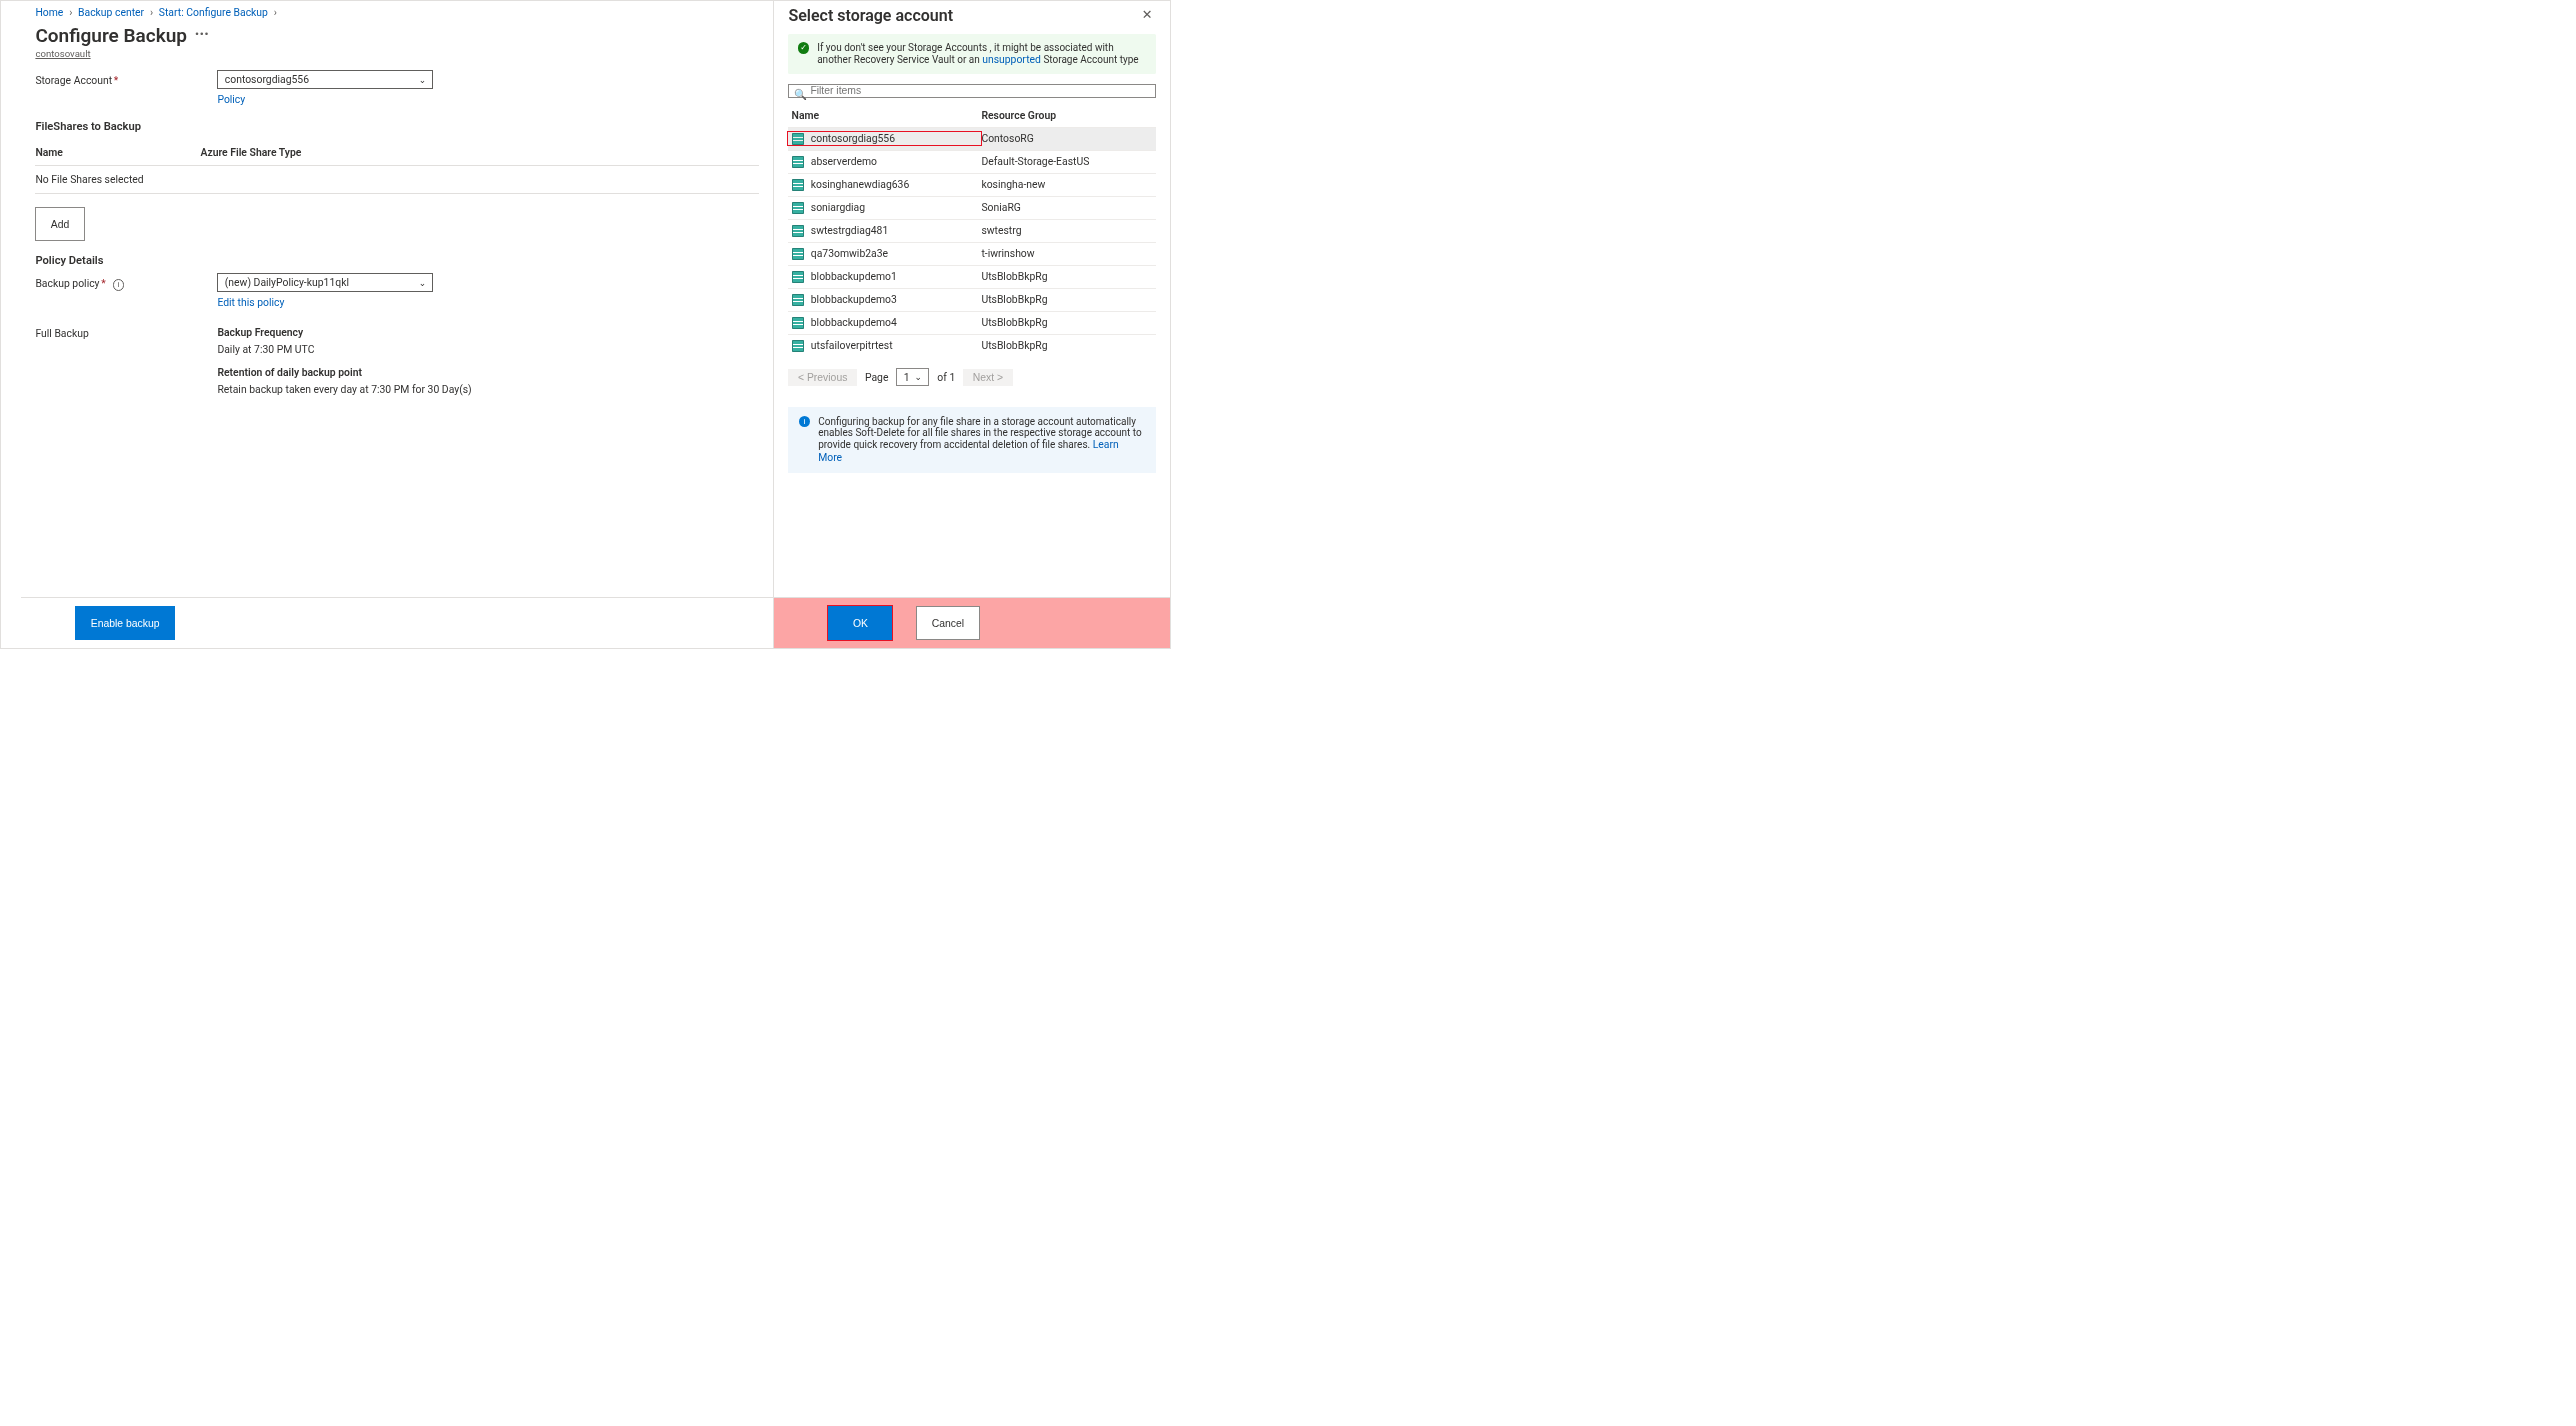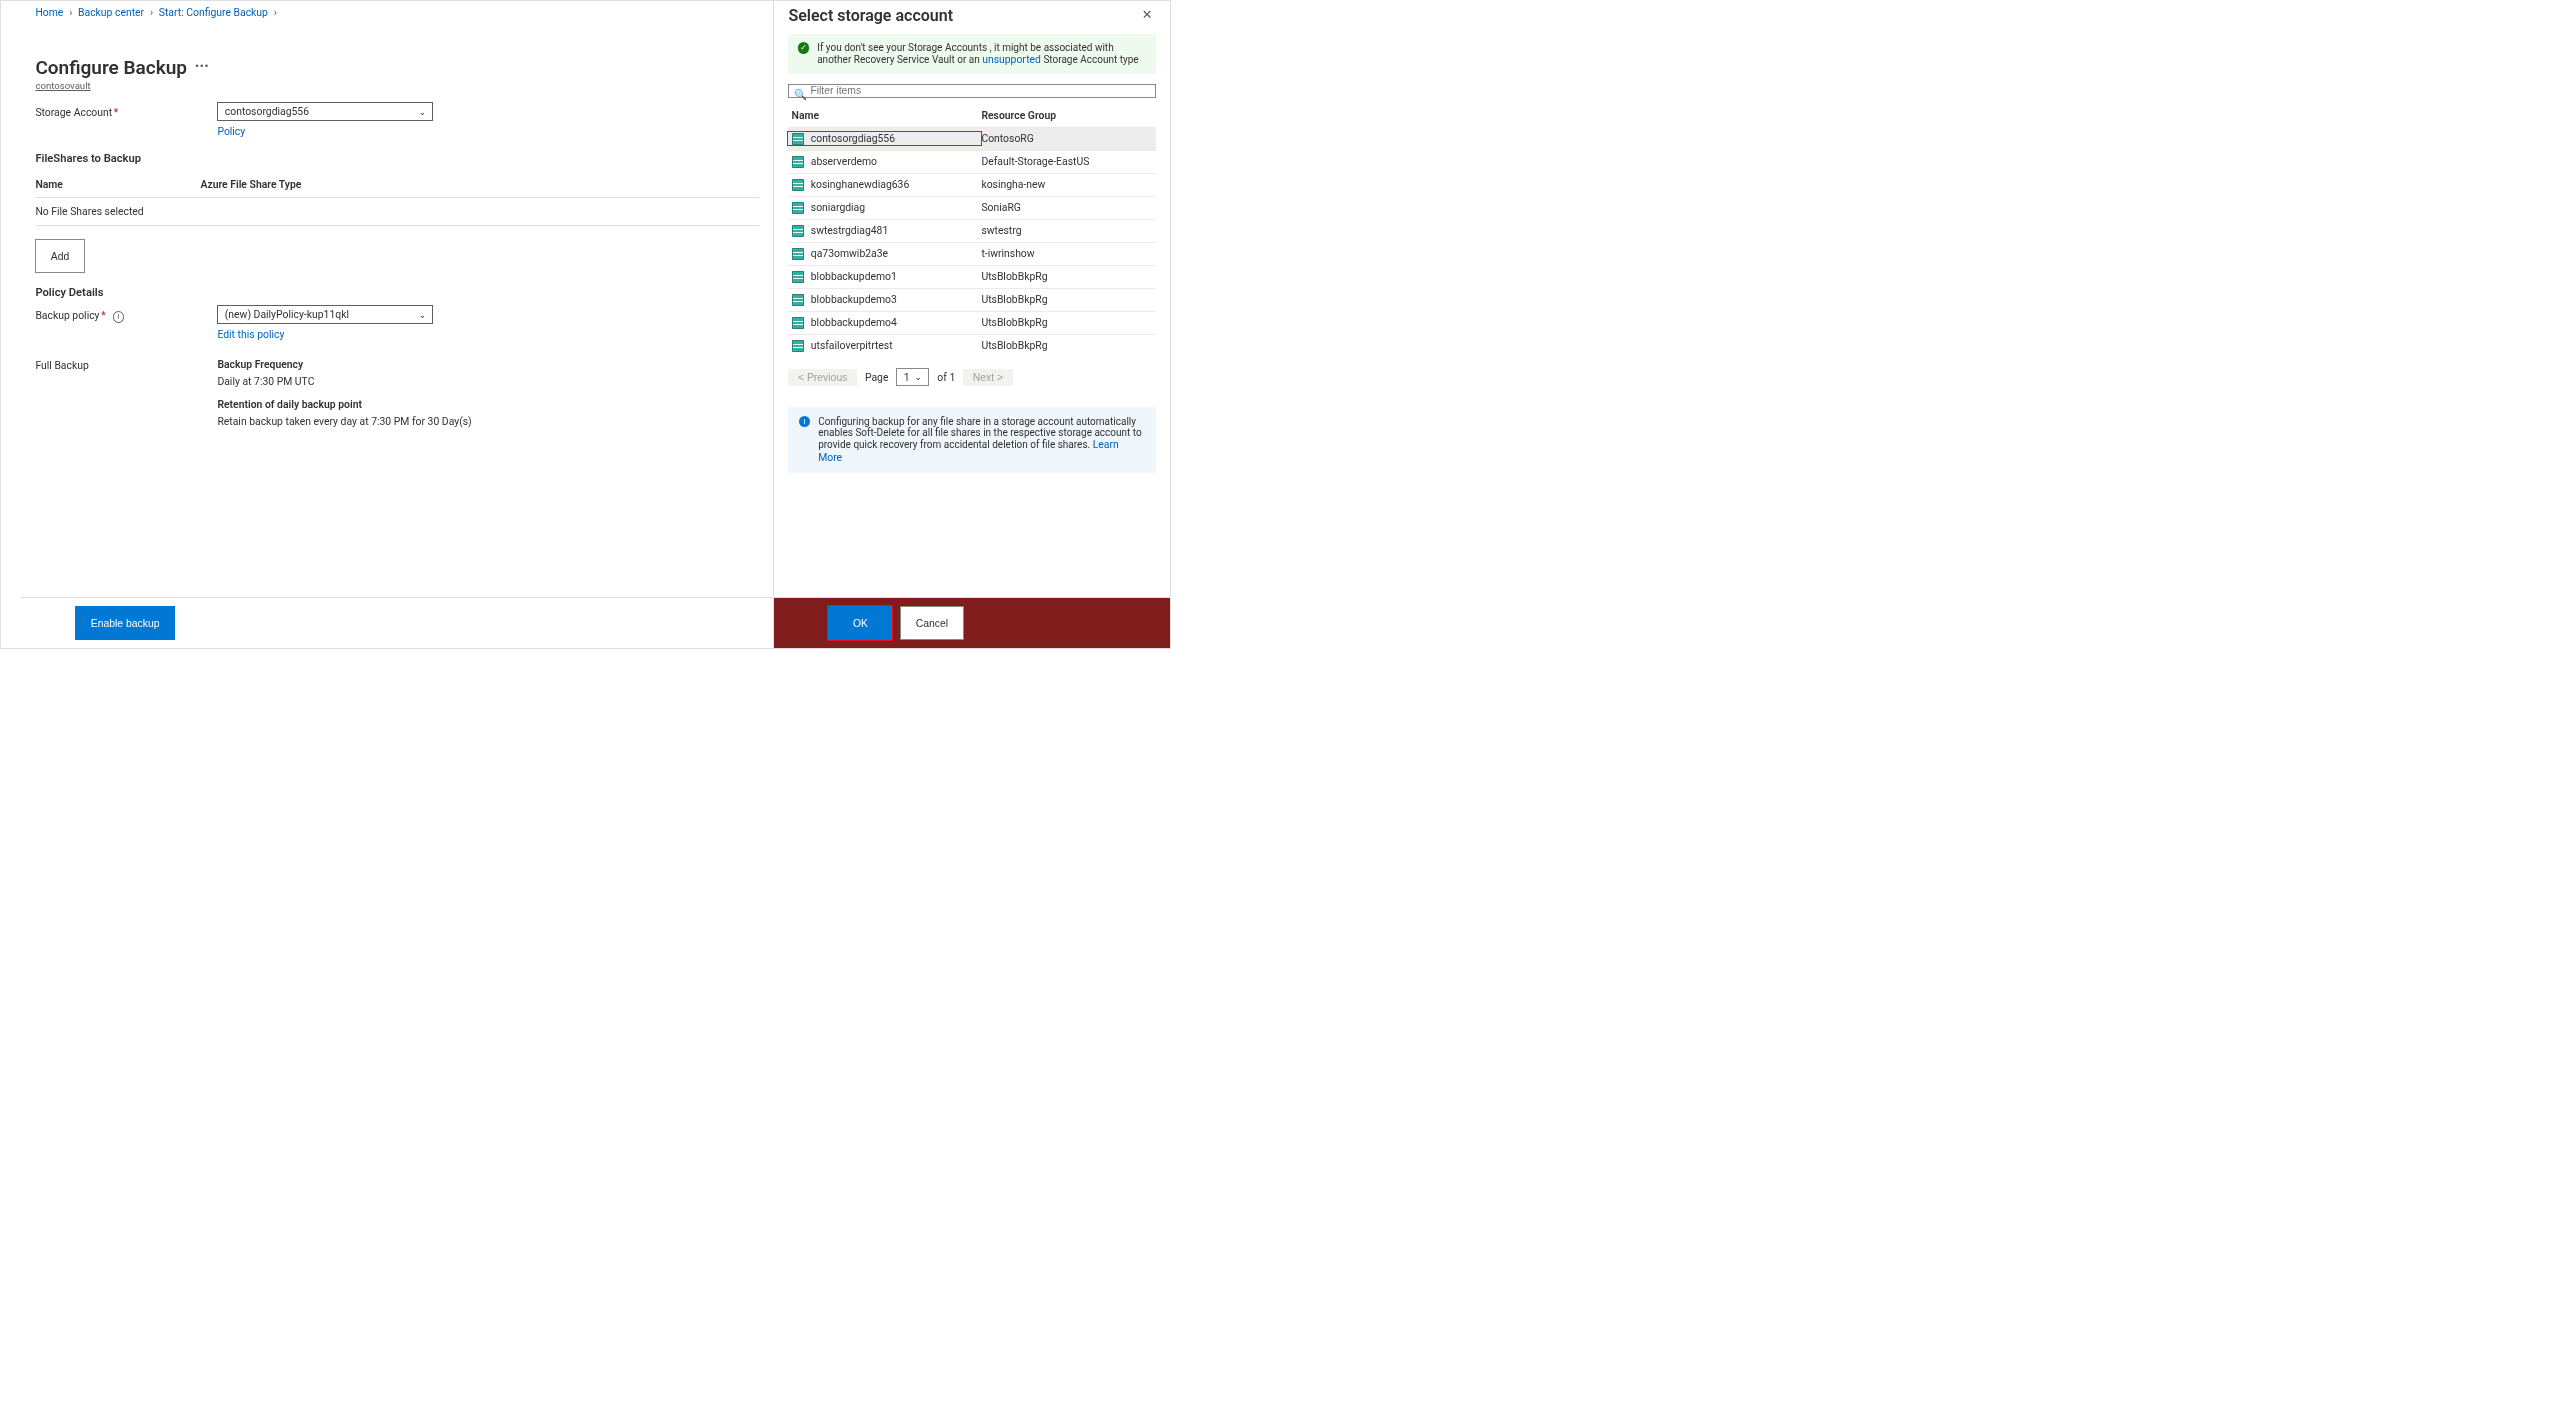--- a/index.html
+++ b/index.html
@@ -12,21 +12,21 @@
     height: 649px;
     overflow: hidden;
     position: relative;
   }
   .container { display: flex; height: 100%; border: 0.8px solid #e1dfdd; padding-left: 20px; }
   .left-pane { flex: 0 0 752px; display:flex; flex-direction:column; position:relative; }
   .right-pane { flex: 1; border-left: 0.8px solid #e1dfdd; display:flex; flex-direction:column; position:relative;}
   .breadcrumb { padding: 4.8px 14.4px 1.6px; font-size: 10.4px; }
   .breadcrumb a { color: #0060b9; text-decoration:none; }
   .breadcrumb .sep { color: #605e5c; margin: 0 3.2px; }
-  .page-title { padding: 3.2px 14.4px 0; font-size: 19px; font-weight: 600; color:#323130; display:flex; align-items:center; gap:8px;margin-top:32px;}
+  .page-title { padding: 3.2px 14.4px 0; font-size: 19px; font-weight: 600; color:#323130; display:flex; align-items:center; gap:8px;}
   .page-title .dots { color:#605e5c; font-size:11.2px; letter-spacing:0.8px; line-height:1;}
   .subtitle { padding: 1.6px 14.4px 11.2px; color: #605e5c; font-size:9.6px;text-decoration:underline;}
   .main-content { padding: 0 14.4px; flex:1; overflow:auto;}
   .form-row { display:flex; align-items:flex-start; margin-bottom: 14.4px; }
   .form-label { flex: 0 0 182px; padding-top: 4px; font-size:10.4px; color:#323130;}
   .req { color:#a4262c; margin-left:1.6px;}
   .form-field {}
   .select-box {
     width: 216px; height:19px; border: 0.8px solid #605e5c; display:flex; align-items:center;
     justify-content:space-between; padding: 0 6.4px; font-size:10.4px; background:#fff;
@@ -81,21 +81,21 @@
     display:inline-flex; flex-direction:column; width:12.8px; height:11.2px; border:0.8px solid #258277;
     justify-content:space-between; border-radius:0.8px; overflow:hidden;
   }
   .storage-icon span { height:2.4px; background:#36b0a1;}
   .pager { margin: 11.2px 14.4px; display:flex; align-items:center; gap:8px; font-size:10.4px;}
   .pager .pbtn {
     background:#f3f2f1; color:#a19f9d; padding: 3.2px 9.6px; border:none; font-size:10.4px;
   }
   .pager .page-sel { border:0.8px solid #8a8886; padding:1.6px 6.4px; display:inline-flex; align-items:center; gap:4.8px;}
   .right-footer {
-    border-top:0.8px solid #e1dfdd; padding: 8px 14.4px; display:flex; gap:8px; background:#7f1d1d;
+    border-top:0.8px solid #e1dfdd; padding: 8px 14.4px; display:flex; gap:24px; background:#fca5a5;
     position:absolute; bottom:0; left:0; right:0;
   }
   .chev { font-size:8.8px;}
 </style>
 </head>
 <body>
 
 <div class="container">
 
   <div class="left-pane">

